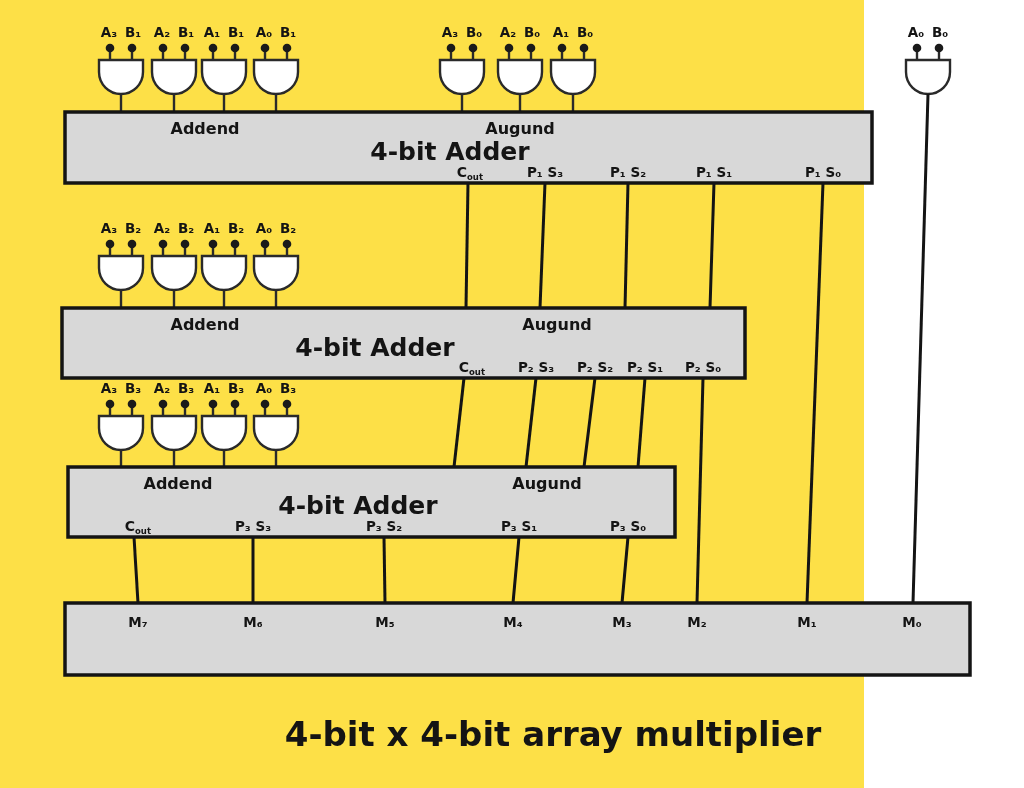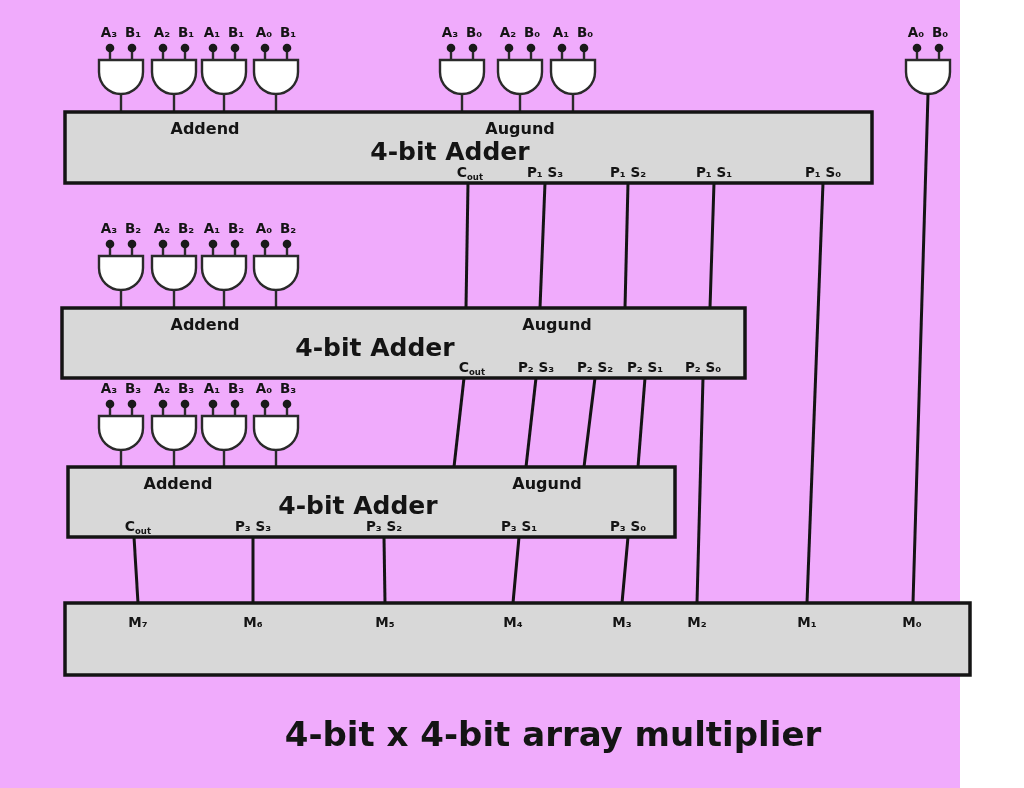--- a/index.html
+++ b/index.html
@@ -1,16 +1,16 @@
 <!DOCTYPE html>
 <html><head>
 <meta charset="utf-8">
 <style>
   html,body{margin:0;padding:0;background:#ffffff;}
-  .stage{width:960px;height:788px;position:relative;background:#f0abfc;}
+  .stage{width:864px;height:788px;position:relative;background:#fde047;}
   svg{display:block;}
   .box{fill:#d8d8d8;stroke:#141414;stroke-width:3.5;}
   .w{stroke:#141414;stroke-width:3;}
   .gbody{fill:#ffffff;stroke:#2a2a2a;stroke-width:2.4;}
   .gstub{stroke:#2a2a2a;stroke-width:2.4;}
   text{font-family:"DejaVu Sans",sans-serif;font-weight:bold;fill:#141414;}
   .gl{font-size:13.5px;text-anchor:middle;}
   .sec{font-size:16px;text-anchor:middle;}
   .big{font-size:25px;text-anchor:middle;}
   .sum{font-size:13.5px;text-anchor:middle;}

